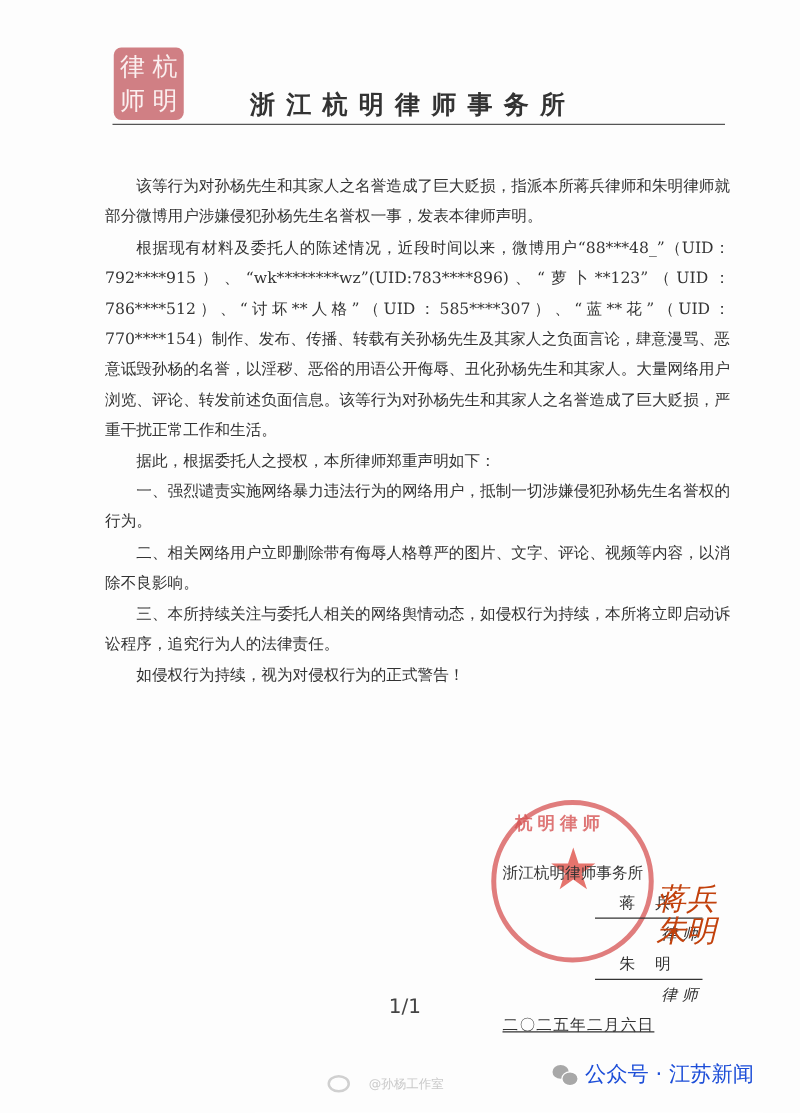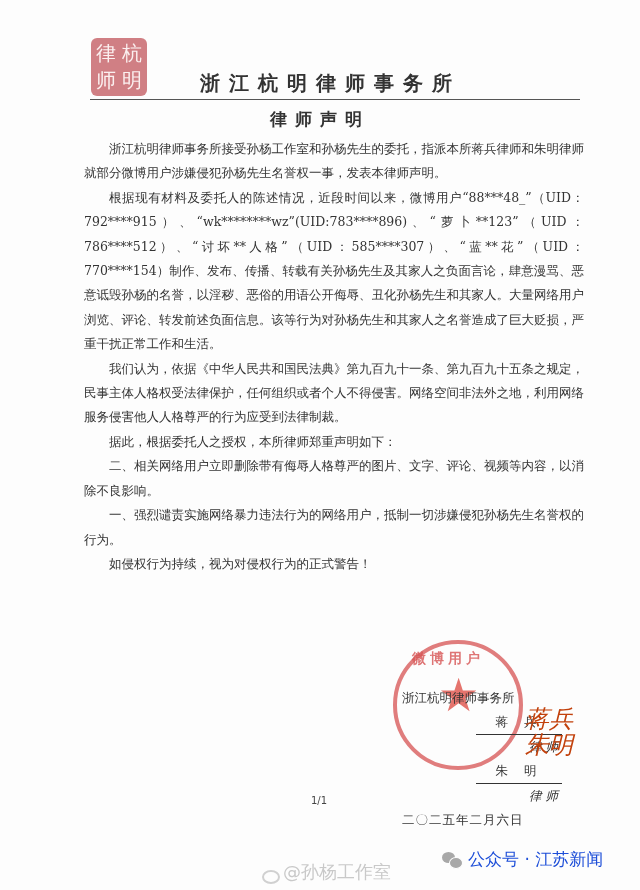--- a/index.html
+++ b/index.html
@@ -29,43 +29,43 @@
     position: absolute; left: 84px; top: 137px; width: 500px;
     font-size: 12.5px; line-height: 24.4px; color: #333;
   }
   .body-text p { margin: 0; text-indent: 2em; text-align: justify; }
   .sign-block {
     position: absolute; left: 402px; top: 686px; width: 160px; font-size: 12.5px; line-height: 24px; color:#333;
   }
   .sign-line { display: flex; align-items: flex-end; flex-direction: column; }
   .sign-name { display:inline-block; width: 86px; border-bottom: 1px solid #333; text-align: center; letter-spacing: 6px; }
   .sign-role { margin-left: 10px; letter-spacing: 4px; font-style: italic; }
-  .sign-date { padding-left: 0; letter-spacing: 1px; }
+  .sign-date { padding-left: 0; letter-spacing: 1px; text-decoration: underline; }
   .red-seal {
     position: absolute; left: 393px; top: 640px; width: 130px; height: 130px; border-radius: 50%;
     border: 4px solid rgba(214,82,82,0.75); box-sizing: border-box;
   }
   .red-star {
     position: absolute; left: 438px; top: 672px; font-size: 46px; color: rgba(220,70,60,0.75); line-height: 1;
     font-family: "DejaVu Sans", sans-serif;
   }
   .seal-arc {
     position: absolute; left: 412px; top: 650px; font-size: 14px; color: rgba(214,82,82,0.8); letter-spacing: 4px; font-weight:bold;
     font-family: "DejaVu Sans", sans-serif;
   }
   .signature {
     position: absolute; left: 525px; top: 706px; font-size: 24px; line-height: 26px; color: #c2410c;
     font-style: italic; font-family: "DejaVu Serif", serif;
   }
   .page-num {
-    position: absolute; left: 311px; top: 795px; font-size: 10px; color: #444; font-family: "DejaVu Sans", sans-serif;
+    position: absolute; left: 311px; top: 795px; font-size: 16px; color: #444; font-family: "DejaVu Sans", sans-serif;
   }
   .watermark-weibo {
-    position: absolute; left: 262px; top: 860px; font-size: 18px; color: #c9c9c9;
-    font-family: "DejaVu Sans", sans-serif; display:flex; align-items:flex-end; gap:3px;
+    position: absolute; left: 262px; top: 860px; font-size: 10px; color: #c9c9c9;
+    font-family: "DejaVu Sans", sans-serif; display:flex; align-items:flex-end; gap:15px;
   }
   .watermark-wechat {
     position: absolute; left: 442px; top: 848px; font-size: 17px; color: #1d4ed8;
     font-family: "DejaVu Sans", sans-serif; display:flex; align-items:center; gap:6px;
   }
   .wechat-icon { width: 20px; height: 16px; position: relative; }
   .wechat-icon::before { content:""; position:absolute; left:0; top:0; width:13px; height:11px; border-radius:50%; background:#a8a8a8; }
   .wechat-icon::after { content:""; position:absolute; left:7px; top:5px; width:12px; height:10px; border-radius:50%; background:#a8a8a8; border:1px solid #fff; }
   .weibo-icon { width: 18px; height: 14px; border: 2px solid #d0d0d0; border-radius: 50%; box-sizing:border-box; }
 </style>
@@ -76,34 +76,33 @@
 
   <div class="seal-small">
     <span>律</span>
     <span>杭</span>
     <span>师</span>
     <span>明</span>
   </div>
 
   <div class="firm-name">浙江杭明律师事务所</div>
   <div class="header-rule"></div>
-  <div class="doc-title">律师声明</div>
 
   <div class="body-text">
-    <p>浙江杭明律师事务所接受孙杨工作室和孙杨先生的委托，指派本所蒋兵律师和朱明律师就部分微博用户涉嫌侵犯孙杨先生名誉权一事，发表本律师声明。</p>
+    <p>该等行为对孙杨先生和其家人之名誉造成了巨大贬损，指派本所蒋兵律师和朱明律师就部分微博用户涉嫌侵犯孙杨先生名誉权一事，发表本律师声明。</p>
     <p>根据现有材料及委托人的陈述情况，近段时间以来，微博用户“88***48_”（UID：792****915）、“wk********wz”(UID:783****896)、“萝卜**123”（UID：786****512）、“讨坏**人格”（UID：585****307）、“蓝**花”（UID：770****154）制作、发布、传播、转载有关孙杨先生及其家人之负面言论，肆意漫骂、恶意诋毁孙杨的名誉，以淫秽、恶俗的用语公开侮辱、丑化孙杨先生和其家人。大量网络用户浏览、评论、转发前述负面信息。该等行为对孙杨先生和其家人之名誉造成了巨大贬损，严重干扰正常工作和生活。</p>
-    <p>我们认为，依据《中华人民共和国民法典》第九百九十一条、第九百九十五条之规定，民事主体人格权受法律保护，任何组织或者个人不得侵害。网络空间非法外之地，利用网络服务侵害他人人格尊严的行为应受到法律制裁。</p>
     <p>据此，根据委托人之授权，本所律师郑重声明如下：</p>
+    <p>一、强烈谴责实施网络暴力违法行为的网络用户，抵制一切涉嫌侵犯孙杨先生名誉权的行为。</p>
     <p>二、相关网络用户立即删除带有侮辱人格尊严的图片、文字、评论、视频等内容，以消除不良影响。</p>
-    <p>一、强烈谴责实施网络暴力违法行为的网络用户，抵制一切涉嫌侵犯孙杨先生名誉权的行为。</p>
+    <p>三、本所持续关注与委托人相关的网络舆情动态，如侵权行为持续，本所将立即启动诉讼程序，追究行为人的法律责任。</p>
     <p>如侵权行为持续，视为对侵权行为的正式警告！</p>
   </div>
 
   <div class="red-seal"></div>
-  <div class="seal-arc">微博用户</div>
+  <div class="seal-arc">杭明律师</div>
   <div class="red-star">★</div>
 
   <div class="sign-block">
     <div>浙江杭明律师事务所</div>
     <div class="sign-line">
       <span class="sign-name">蒋 兵</span>
       <span class="sign-role">律师</span>
     </div>
     <div class="sign-line">
       <span class="sign-name">朱 明</span>

